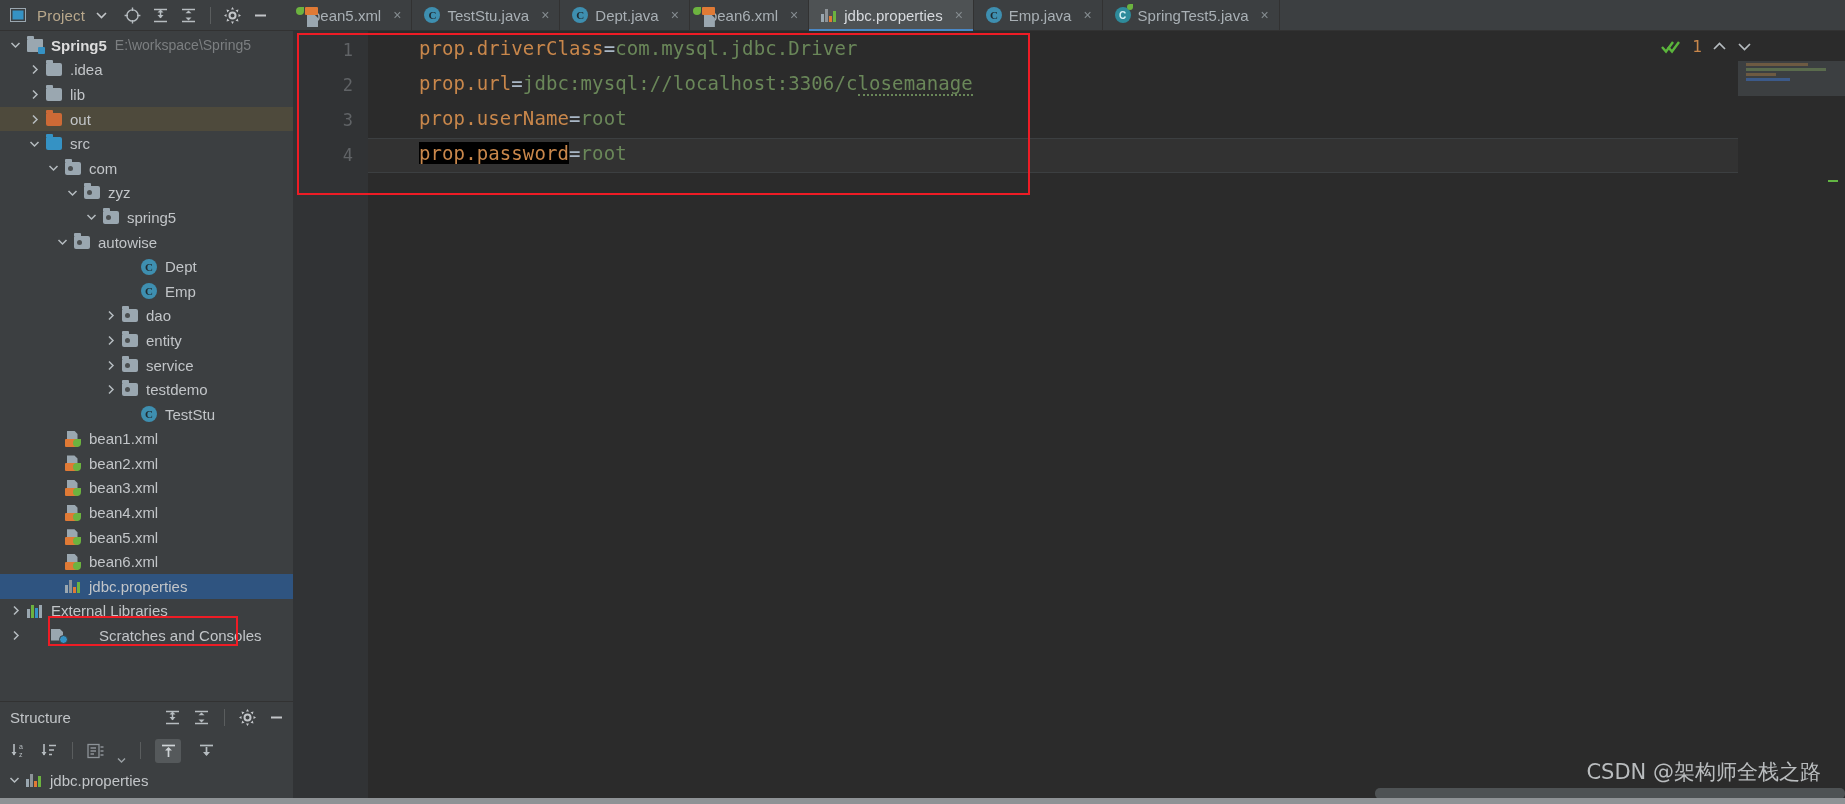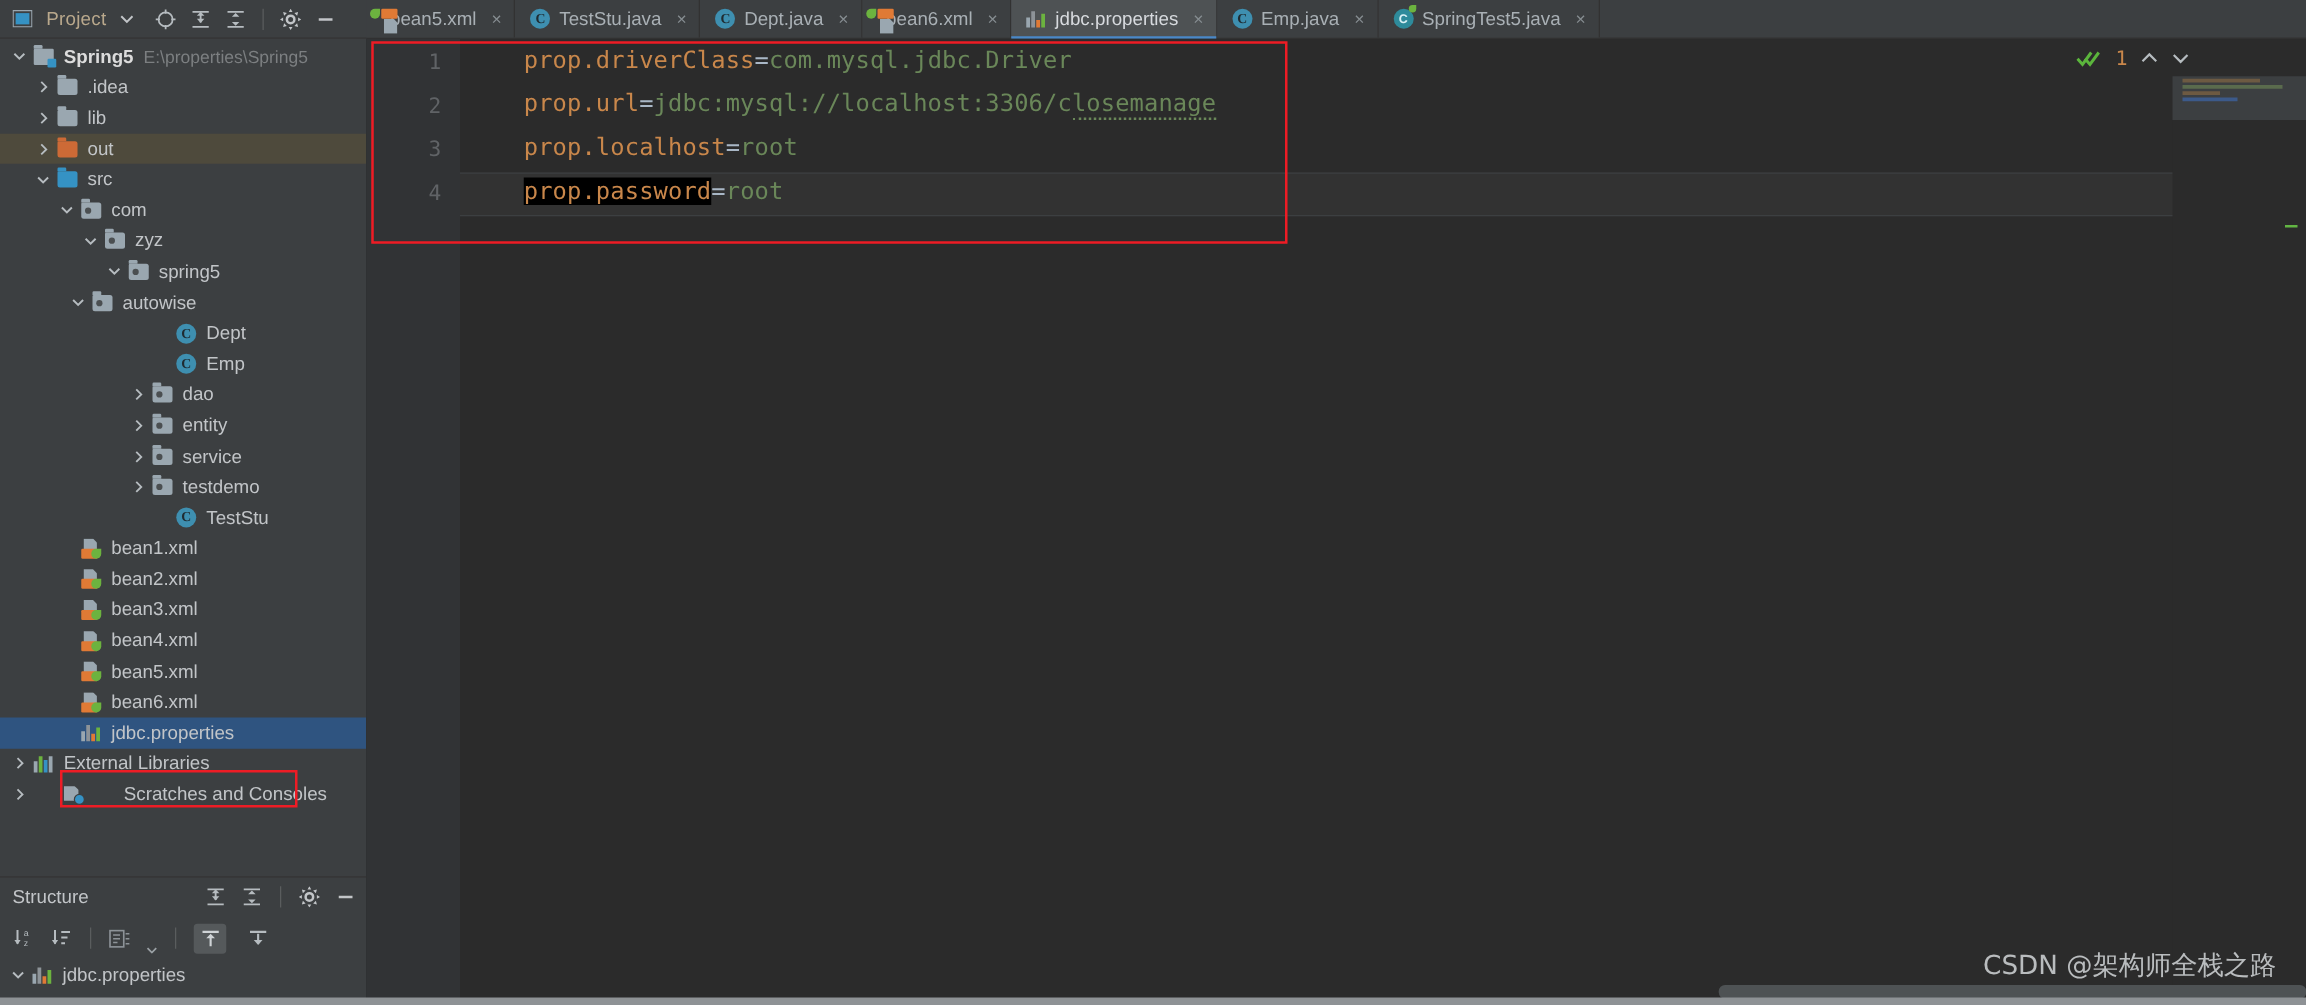--- a/index.html
+++ b/index.html
@@ -253,21 +253,21 @@
         <div class="row" style="padding-left: 9px;">
           <span class="twisty">
             <svg width="11" height="8" viewBox="0 0 11 8">
               <path d="M1.5 2 L5.5 6 L9.5 2" stroke="#b6bcc0" stroke-width="1.5" fill="none"></path>
             </svg>
           </span>
           <span class="ficon">
             <span class="module-ico"></span>
           </span>
           <span class="label bold">Spring5</span>
-          <span class="subpath">E:\properties\Spring5</span>
+          <span class="subpath">E:\workspace\Spring5</span>
         </div>
         <div class="row" style="padding-left: 28px;">
           <span class="twisty">
             <svg width="8" height="11" viewBox="0 0 8 11">
               <path d="M2 1.5 L6 5.5 L2 9.5" stroke="#b6bcc0" stroke-width="1.5" fill="none"></path>
             </svg>
           </span>
           <span class="ficon">
             <span class="fold-grey"></span>
           </span>
@@ -684,21 +684,21 @@
   <div id="gutter">
       <div class="gline" style="top: 9px;">1</div>
       <div class="gline" style="top: 44px;">2</div>
       <div class="gline" style="top: 79px;">3</div>
       <div class="gline" style="top: 114px;">4</div>
     </div>
   <div id="code-area">
       <div class="caret-row" style="top: 107px;"></div>
       <div class="cline" style="top: 6px;"><span class="k-key">prop.driverClass</span><span class="k-eq">=</span><span class="k-val">com.mysql.jdbc.Driver</span></div>
       <div class="cline" style="top: 41px;"><span class="k-key">prop.url</span><span class="k-eq">=</span><span class="k-val">jdbc:mysql://localhost:3306/c</span><span class="k-val squiggle">losemanage</span></div>
-      <div class="cline" style="top: 76px;"><span class="k-key">prop.localhost</span><span class="k-eq">=</span><span class="k-val">root</span></div>
+      <div class="cline" style="top: 76px;"><span class="k-key">prop.userName</span><span class="k-eq">=</span><span class="k-val">root</span></div>
       <div class="cline" style="top: 111px;"><span class="k-key sel-hl">prop.password</span><span class="k-eq">=</span><span class="k-val">root</span></div>
     </div>
   <div id="red-box" style="left:4px; top:2px; width:733px; height:162px;"></div>
 
   <div id="right-strip">
     <div class="marker-green" style="top:118px"></div>
   </div>
 
   <div id="minimap">
     <div class="mline" style="width:62px;background:#6d5a42"></div>

